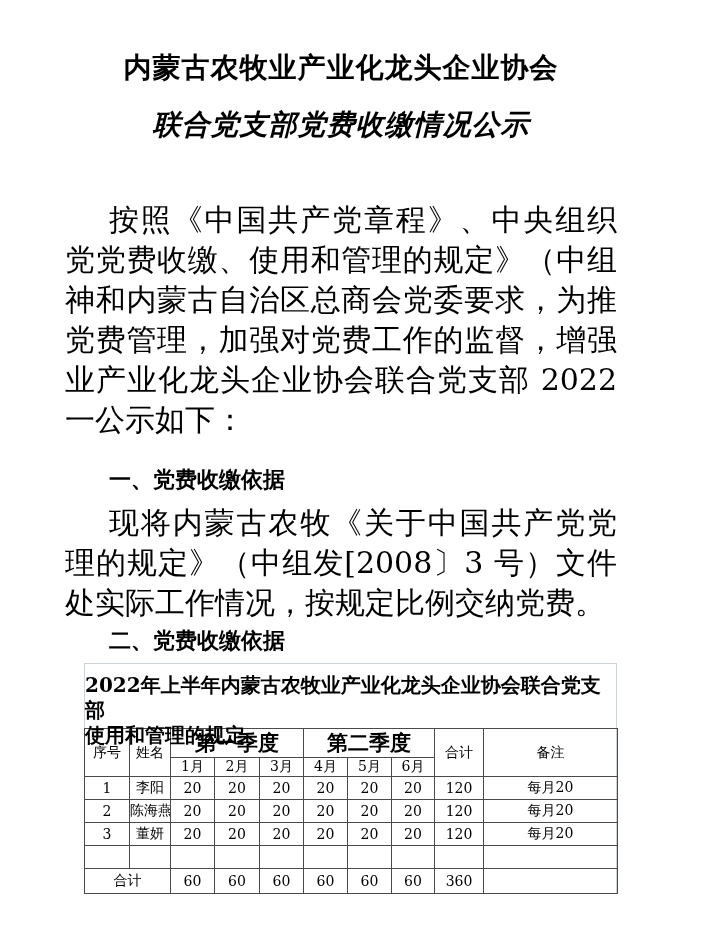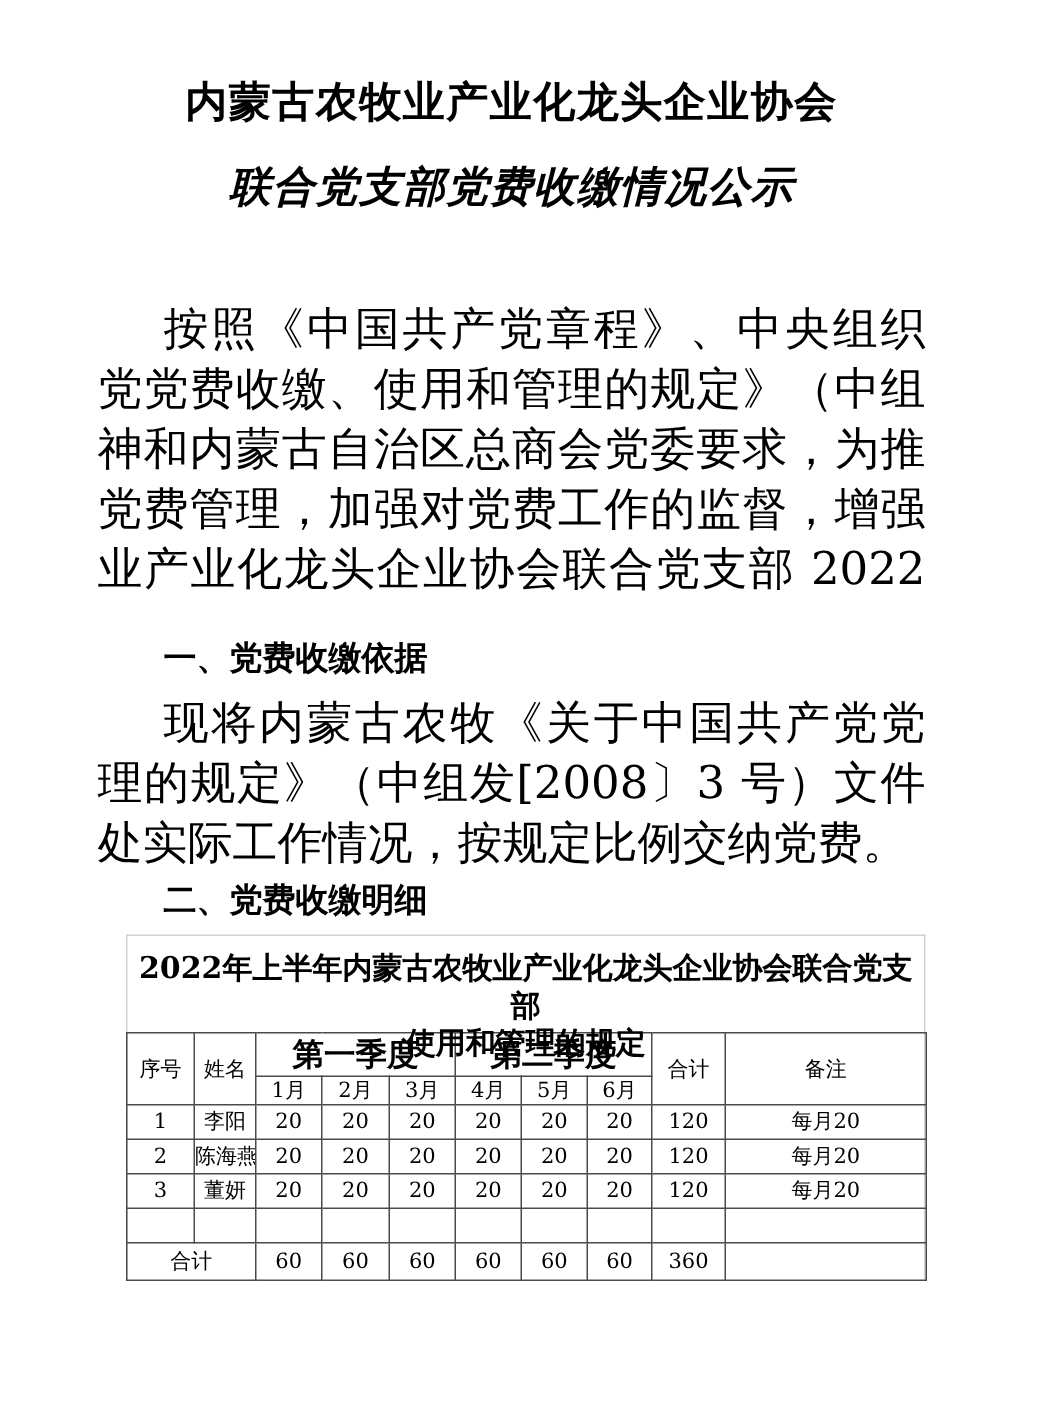--- a/index.html
+++ b/index.html
@@ -54,21 +54,20 @@
     margin-left: 19px;
     width: 533px;
     box-sizing: border-box;
     border: 1px solid #ccd3d9;
     border-bottom: none;
     background: #ffffff;
   }
   .fee-table-title {
     height: 55px;
     padding-top: 9px;
-    text-align: center;
     font-weight: bold;
     font-size: 20px;
     line-height: 25px;
   }
   table.fee-grid {
     border-collapse: collapse;
     table-layout: fixed;
     width: 533px;
     margin-left: -1px;
     margin-right: -1px;
@@ -96,31 +95,32 @@
 
   <div class="doc-title first">内蒙古农牧业产业化龙头企业协会</div>
   <div class="doc-title second">联合党支部党费收缴情况公示</div>
 
   <div class="para para-first">
     <div class="pline indent">按照《中国共产党章程》、中央组织部《关于中国共产</div>
     <div class="pline">党党费收缴、使用和管理的规定》（中组发[2008〕3 号）精</div>
     <div class="pline">神和内蒙古自治区总商会党委要求，为推进党务公开，严格</div>
     <div class="pline">党费管理，加强对党费工作的监督，增强党费工作的透明度，</div>
     <div class="pline">业产业化龙头企业协会联合党支部 2022 年党费收缴情况统</div>
+    <div class="pline lastline">一公示如下：</div>
   </div>
 
   <div class="sec-heading h1">一、党费收缴依据</div>
 
   <div class="para para-2">
     <div class="pline indent">现将内蒙古农牧《关于中国共产党党费收缴、使用和管</div>
     <div class="pline">理的规定》（中组发[2008〕3 号）文件规定，结合协会秘书</div>
     <div class="pline lastline">处实际工作情况，按规定比例交纳党费。</div>
   </div>
 
-  <div class="sec-heading h2">二、党费收缴明细</div>
+  <div class="sec-heading h2">二、党费收缴依据</div>
 
   <div class="fee-table-wrap">
     <div class="fee-table-title">
       <div>2022年上半年内蒙古农牧业产业化龙头企业协会联合党支部</div>
       <div>使用和管理的规定</div>
     </div>
     <table class="fee-grid">
       <colgroup>
         <col style="width:45px">
           <col style="width:41px">

